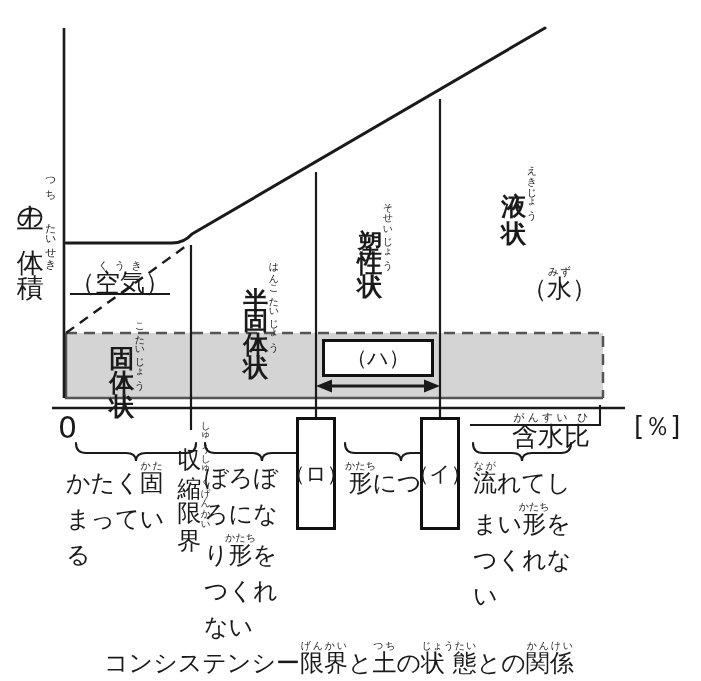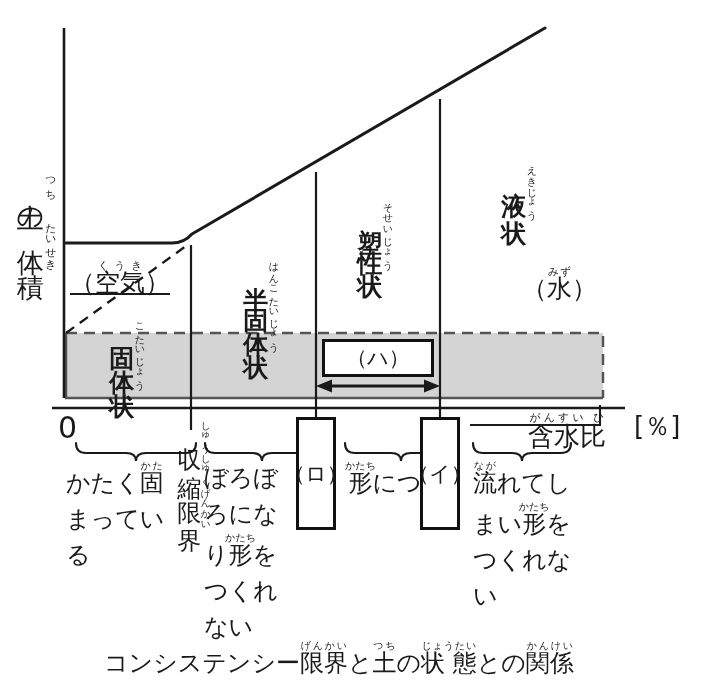--- a/index.html
+++ b/index.html
@@ -151,21 +151,21 @@
   </div>
 
   <div class="abs htext" style="left:58px; top:411px; font-size:30px;">
     <span>0</span>
   </div>
 
   <div class="abs vtext" style="left:176px; top:415px; font-size:24px;">
     <ruby>収縮限界<rt>しゅうしゅくげんかい</rt></ruby>
   </div>
 
-  <div class="abs htext" style="left:528px; top:412px; font-size:26px;">
+  <div class="abs htext" style="left:512px; top:412px; font-size:26px;">
     <ruby>含水比<rt>がんすい ひ</rt></ruby>
   </div>
 
   <div class="abs htext" style="left:634px; top:412px; font-size:26px;">
     <span>[％]</span>
   </div>
 
   <div class="abs htext vcol" style="left:66px; top:460px; font-size:24px; width:128px;">
     <div>かたく<ruby>固<rt>かた</rt></ruby></div>
     <div>まってい</div>

